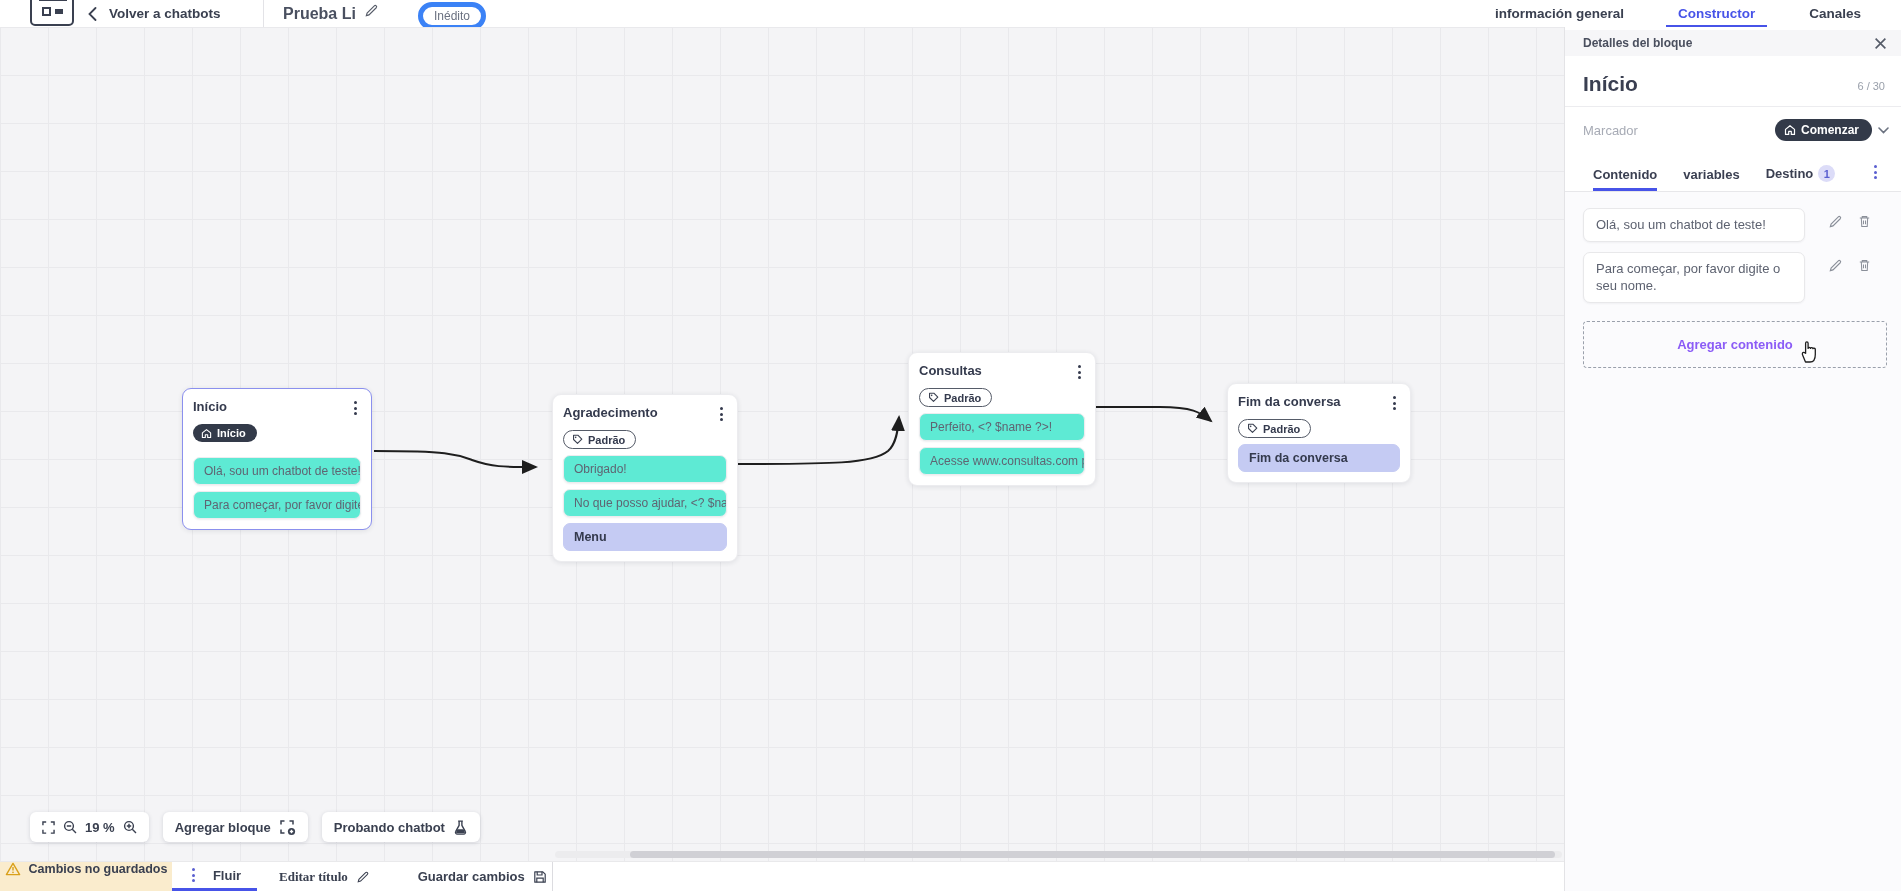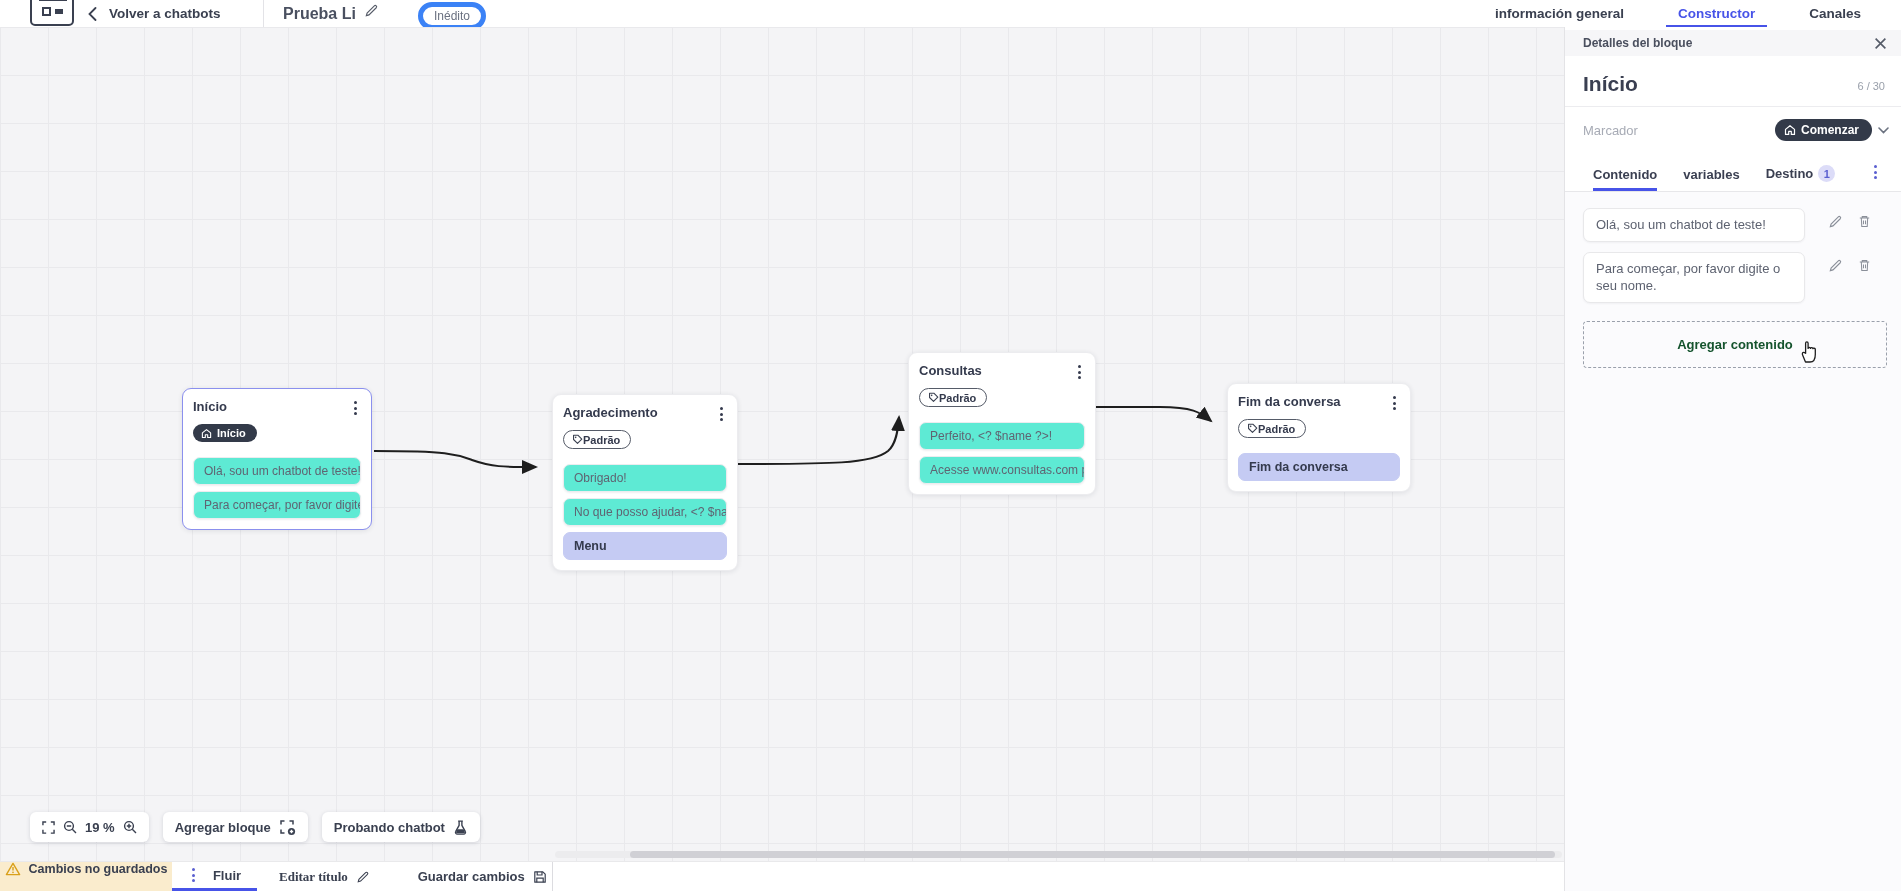--- a/index.html
+++ b/index.html
@@ -38,23 +38,23 @@
   .node { position:absolute; background:#fff; border:1px solid #ececef; border-radius:9px;
     box-shadow:0 1px 5px rgba(30,35,60,.10); padding:10px; cursor:grab; }
   .node.selected { border:1.5px solid #8b90ee; }
   .node-head { display:flex; align-items:flex-start; justify-content:space-between; margin-bottom:7px; }
   .node-title { font-size:13px; font-weight:bold; color:#343a4d; }
   .dots { display:flex; flex-direction:column; gap:2.5px; padding:2px 4px; cursor:pointer; }
   .dots i { width:3px; height:3px; border-radius:50%; background:#343a4d; }
   .dots.purple i { background:#5a5fd0; }
   .badge-dark { display:inline-flex; align-items:center; gap:5px; background:#333a49; color:#fff;
     border-radius:999px; padding:3px 11px 3px 8px; font-size:11px; font-weight:bold; margin-bottom:9px; }
-  .badge-outline { display:inline-flex; align-items:center; border:1px solid #555b68;
+  .badge-outline { display:inline-flex; align-items:center; gap:5px; border:1px solid #555b68;
     color:#343a4d; border-radius:999px; padding:2.5px 10px 2.5px 8px; font-size:11px; font-weight:bold;
-    background:#fff; margin-bottom:9px; }
+    background:#fff; }
   .node-card { background:#5eead4; border:1px solid #ececef; border-radius:7px;
     box-shadow:0 1px 2px rgba(30,35,60,.07); padding:6px 10px; font-size:12px; color:#5f6472;
     margin-top:6px; white-space:nowrap; overflow:hidden; cursor:pointer; }
   .node-card.highlight { background:#c5cbf3; border-color:#c5cbf3; color:#343a4d; font-weight:bold;
     font-size:12.5px; box-shadow:none; }
 
   .cv-toolbar { position:absolute; left:30px; bottom:19px; display:flex; gap:14px; }
   .pill { height:30px; background:#fff; border-radius:6px; box-shadow:0 1px 4px rgba(30,35,60,.15);
     display:flex; align-items:center; gap:8px; padding:0 12px; font-size:13px; font-weight:bold;
     color:#3a4050; cursor:pointer; }
@@ -91,21 +91,21 @@
   .panel-tabs .dots { position:absolute; right:20px; bottom:10px; }
   .panel-body { background:#fbfbfd; height:100%; padding:16px 0 0 18px; }
   .content-row { display:flex; align-items:flex-start; margin-bottom:10px; }
   .content-card { width:222px; background:#fff; border:1px solid #e8e8ea; border-radius:7px;
     box-shadow:0 1px 2px rgba(30,35,60,.05); padding:8px 12px; font-size:13px; color:#5d6270;
     line-height:1.25; cursor:text; }
   .row-icon { color:#8a8f99; margin-left:23px; margin-top:6px; cursor:pointer; display:flex; }
   .row-icon + .row-icon { margin-left:14px; }
   .add-content { width:304px; height:47px; margin-top:18px; border:1px dashed #9aa0ab; border-radius:4px;
     display:flex; align-items:center; justify-content:center; font-size:13px; font-weight:bold;
-    color:#14532d; cursor:pointer; background:transparent;text-align:right; }
+    color:#8b5cf6; cursor:pointer; background:transparent;text-align:right; }
 
   .cursor { position:absolute; left:1796px; top:336px; z-index:60; pointer-events:none; }
 
   
   .footer { position:absolute; left:0; top:861px; width:1564px; height:30px; background:#fff;
     border-top:1px solid #e9e9eb; display:flex; align-items:stretch; z-index:30; }
   .warn-seg { width:172px; background:#faeccd; display:flex; justify-content:center;
     gap:8px; font-size:12.5px; font-weight:bold; color:#3a4050; }
   .flow-tab { width:85px; display:flex; align-items:center; justify-content:center; gap:14px;
     border-bottom:3px solid #4753e8; cursor:pointer; }

